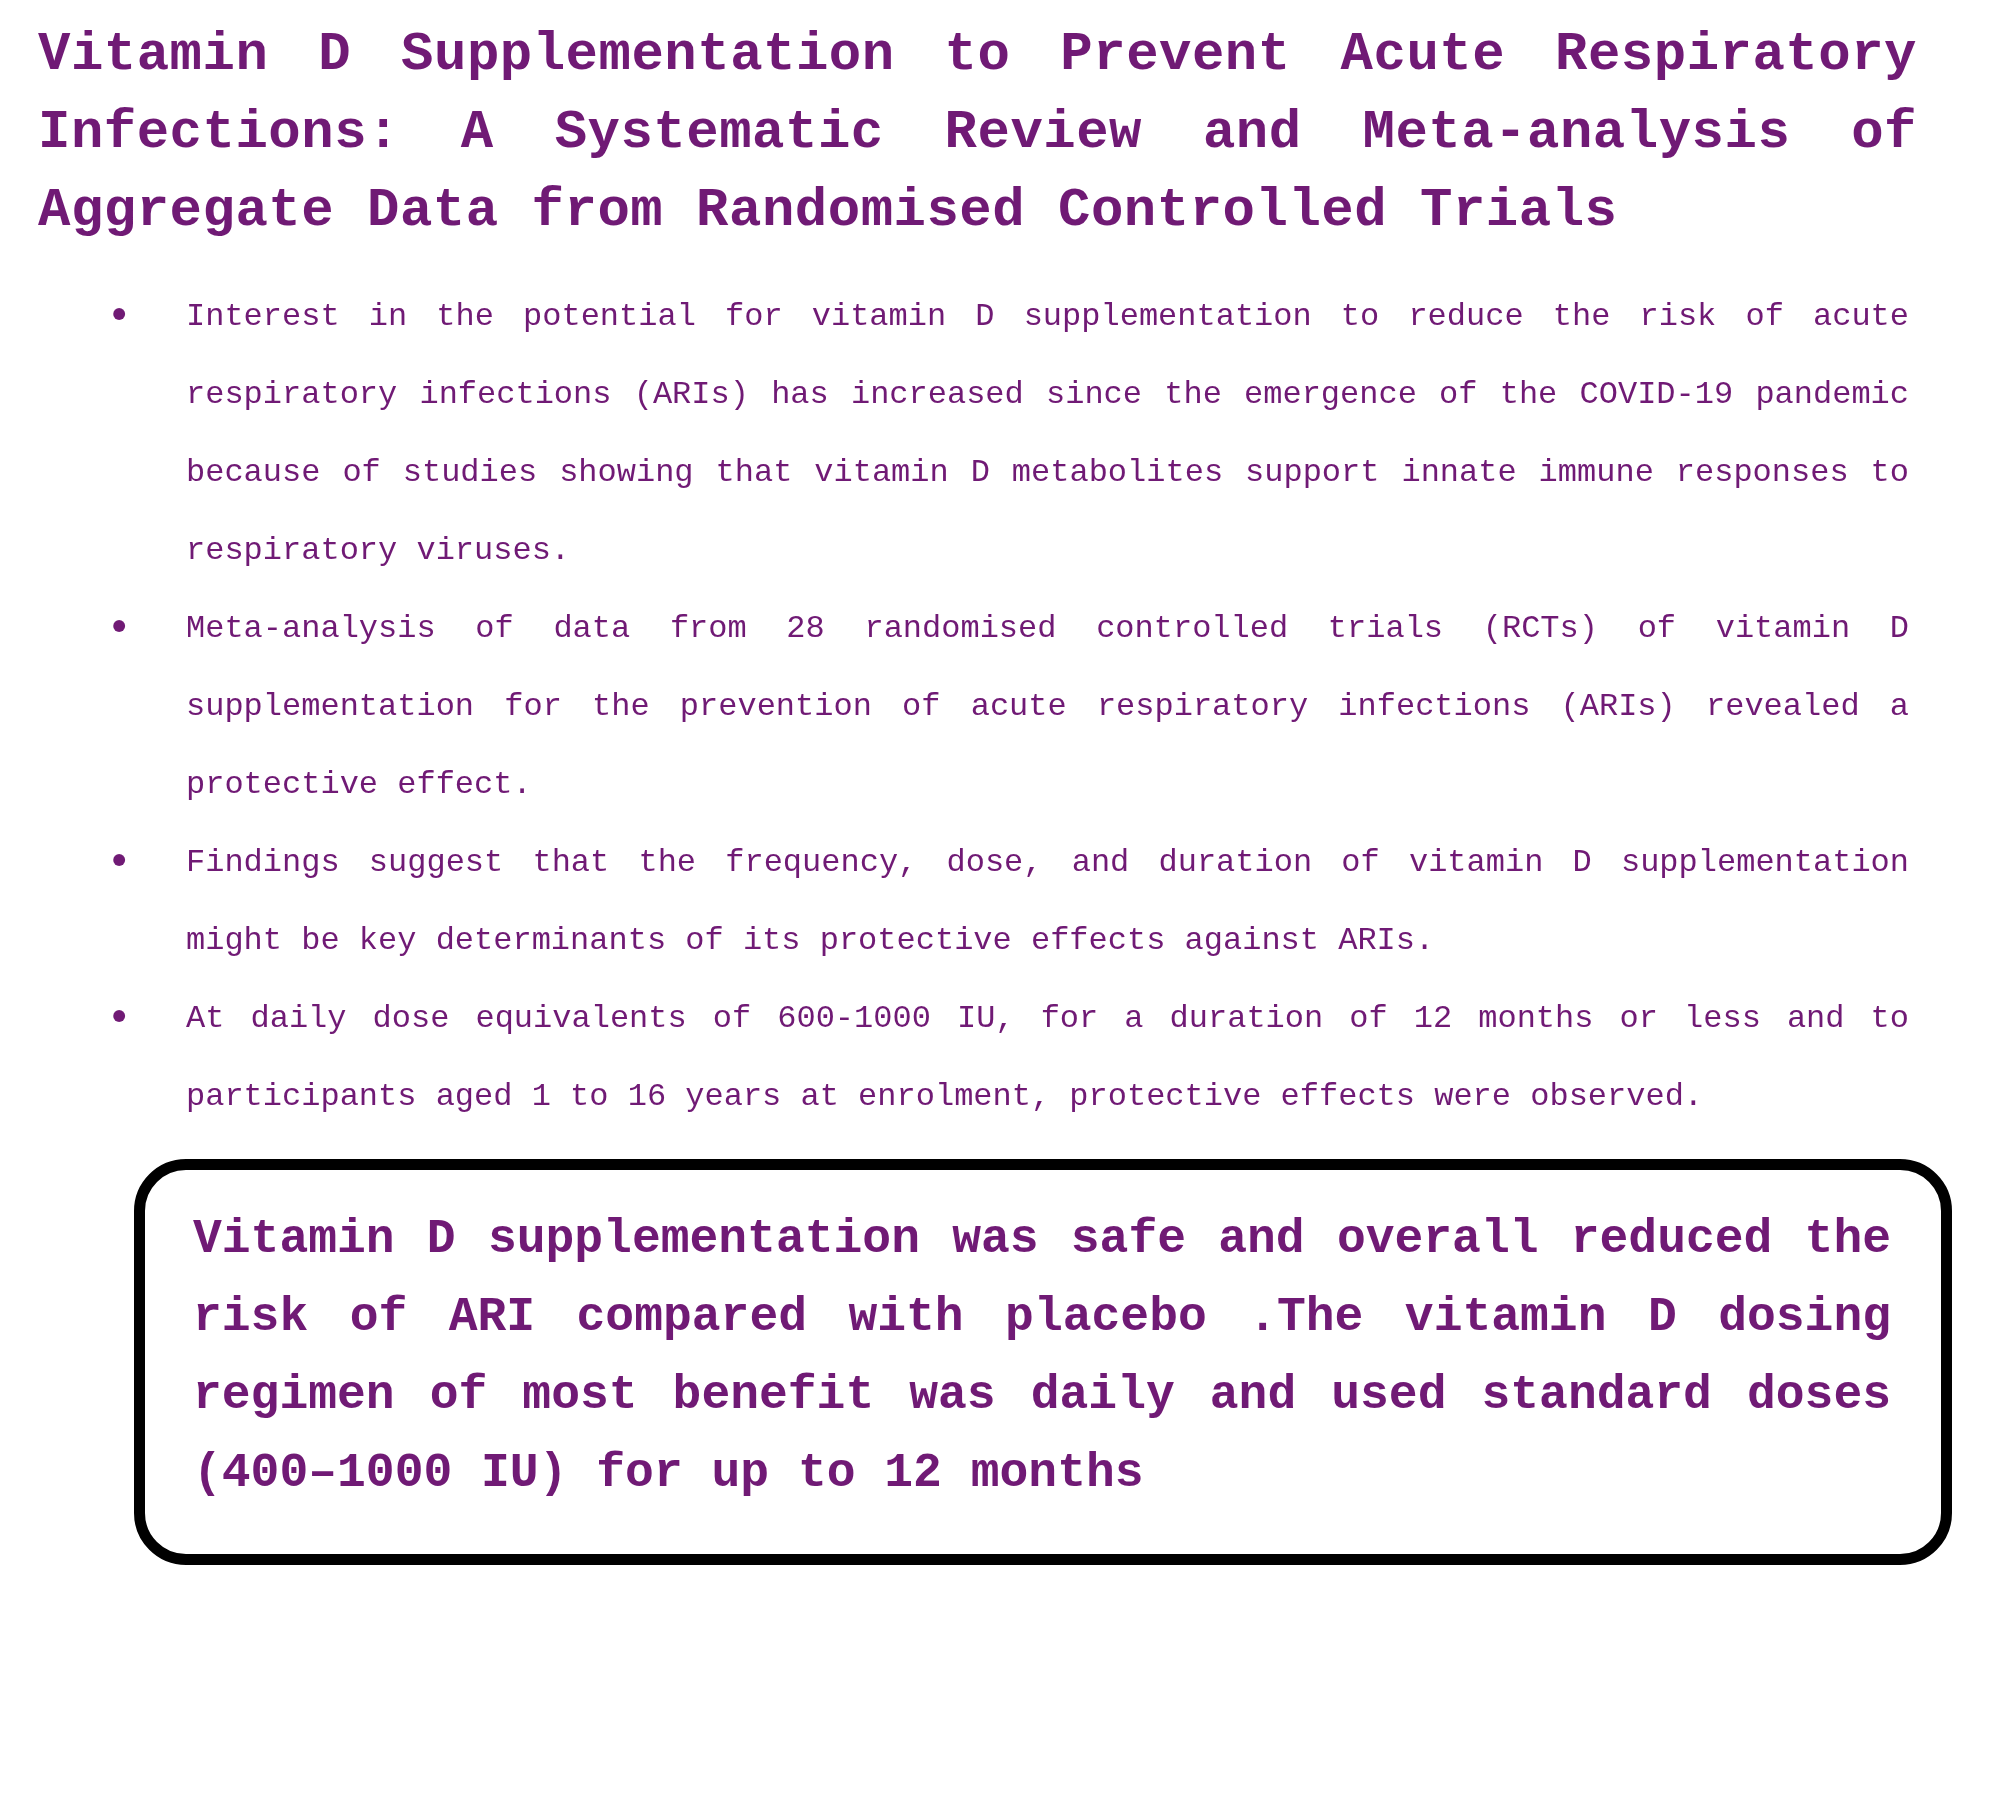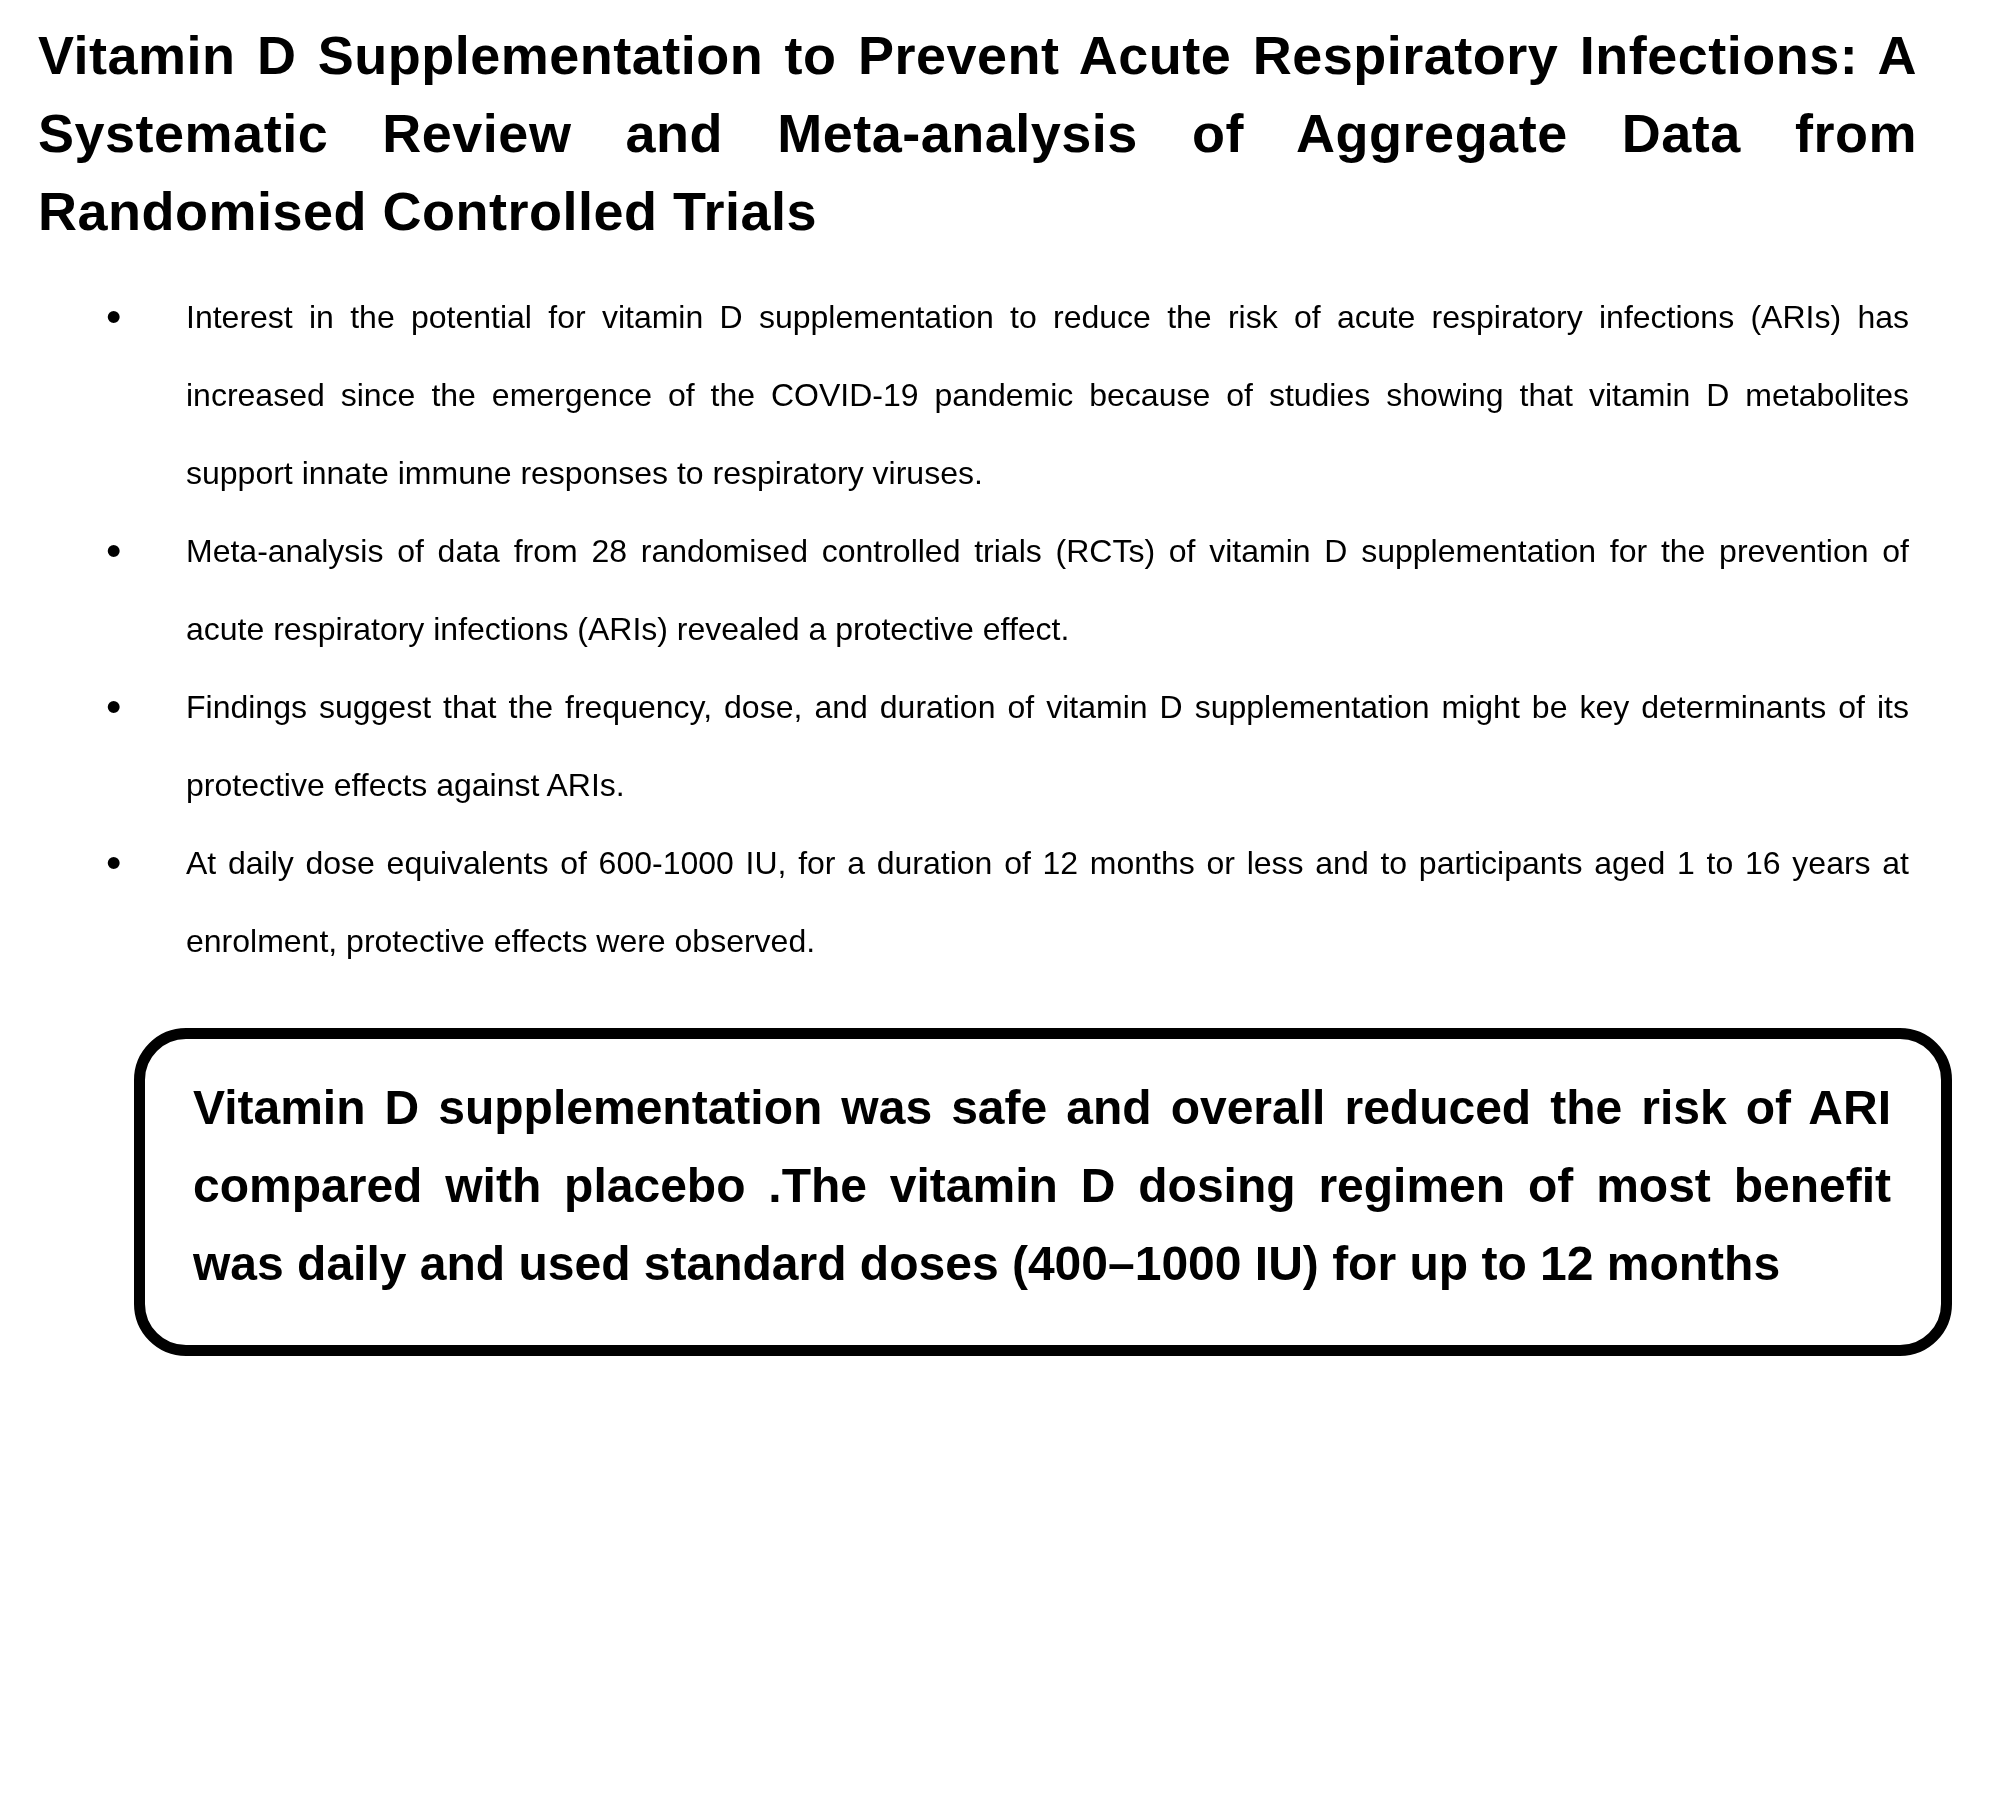--- a/index.html
+++ b/index.html
@@ -5,22 +5,22 @@
   html, body {
     margin: 0;
     padding: 0;
     background: #ffffff;
   }
   .page {
     position: relative;
     width: 1997px;
     height: 1810px;
     background: #ffffff;
-    color: #000000;
-    font-family: Liberation Sans, sans-serif;
+    color: #701a75;
+    font-family: Liberation Mono, monospace;
     overflow: hidden;
     box-sizing: border-box;
   }
   .title {
     margin: 16px 80px 0 38px;
     font-size: 54px;
     font-weight: bold;
     line-height: 78px;
     text-align: justify;
     letter-spacing: 0.5px;
@@ -49,21 +49,21 @@
     padding-left: 6px;
     box-sizing: border-box;
   }
   .btext {
     flex: 1;
     font-size: 32px;
     line-height: 78px;
     text-align: justify;
   }
   .summary-box {
-    margin: 48px 45px 0 134px;
+    margin: 23px 45px 0 134px;
     border: 11px solid #000000;
     border-radius: 52px;
     padding: 30px 50px 42px 48px;
     box-sizing: border-box;
   }
   .summary-box p {
     margin: 0;
     font-size: 48px;
     font-weight: bold;
     line-height: 78px;

